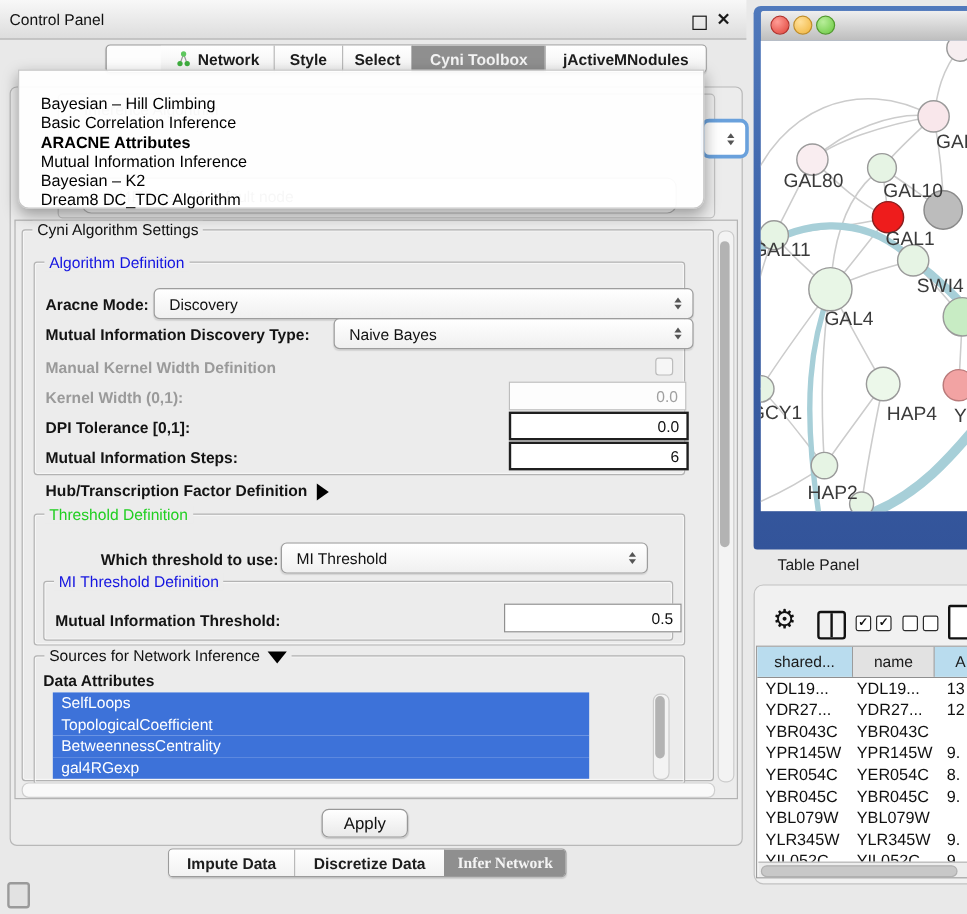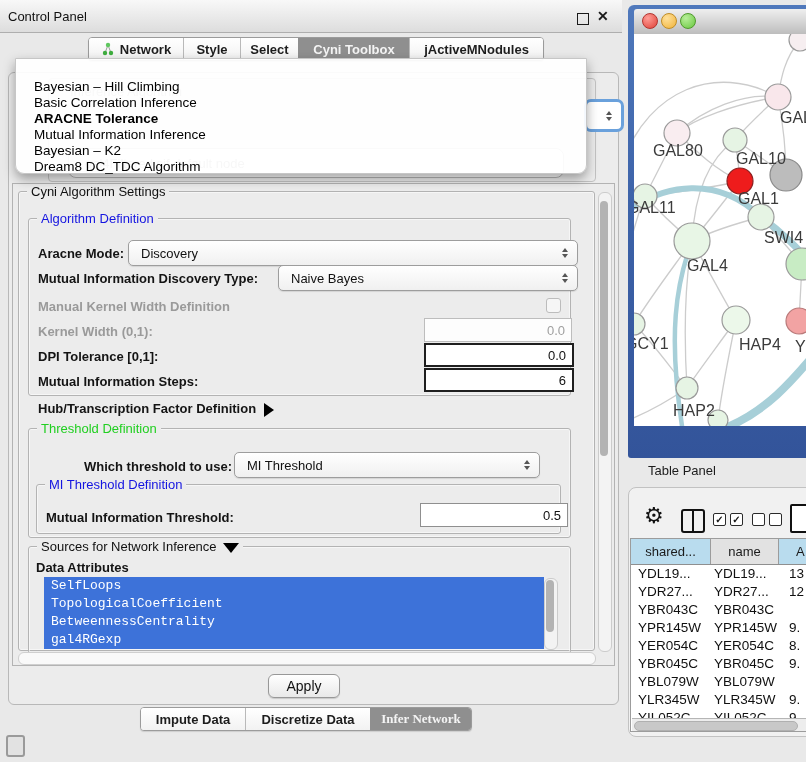--- a/index.html
+++ b/index.html
@@ -33,21 +33,21 @@
   .field{position:absolute;background:#fff;font-size:13px;color:#111;display:flex;align-items:center;
     justify-content:flex-end;padding-right:6px;}
   .field.strong{border:2px solid #1f1f1f;}
   .field.norm{border:1px solid #8f8f8f;}
   .field.dis{border:1px solid #bdbdbd;color:#a0a0a0;background:#fdfdfd;}
   .chk{position:absolute;width:13px;height:13px;border:1px solid #bcbcbc;border-radius:3px;background:#f6f6f6;}
   .tri-r{display:inline-block;width:0;height:0;border-top:7px solid transparent;border-bottom:7px solid transparent;
     border-left:10px solid #000;vertical-align:middle;margin-left:8px;}
   .tri-d{display:inline-block;width:0;height:0;border-left:8px solid transparent;border-right:8px solid transparent;
     border-top:10px solid #000;vertical-align:middle;margin-left:6px;}
-  .srclist{position:absolute;left:44px;top:577px;width:500px;background:#fff;font-family:Liberation Mono, monospace;}
+  .srclist{position:absolute;left:44px;top:577px;width:447px;background:#fff;}
   .srclist .it{height:18px;line-height:18px;background:#3d72d9;color:#fff;font-size:13px;padding-left:7px;white-space:nowrap;overflow:hidden;}
   .vscroll{position:absolute;background:#f3f3f3;border:1px solid #cccccc;border-radius:6px;}
   .vthumb{position:absolute;background:#b3b3b3;border-radius:5px;}
   .hscroll{position:absolute;background:#f9f9f9;border:1px solid #cfcfcf;border-radius:6px;}
   .btn{position:absolute;background:linear-gradient(#ffffff,#e9e9e9);border:1px solid #989898;border-radius:6px;
     font-size:14px;color:#111;display:flex;align-items:center;justify-content:center;box-shadow:0 1px 1px rgba(0,0,0,.15);}
   
   .popup{left:15px;top:58px;width:570px;height:114px;background:rgba(255,255,255,.93);
     border:1px solid #c6c6c6;border-radius:0 0 9px 9px;box-shadow:0 5px 12px rgba(0,0,0,.35);z-index:50;}
   .popup .prompt{position:absolute;left:0;right:0;top:4px;text-align:center;color:#b3b3b3;font-size:13px;}
@@ -86,21 +86,21 @@
 </style>
 </head>
 <body>
 
 <div class="abs titlebar">
   <span class="t">Control Panel</span>
   <span class="float-btn"></span>
   <span class="close-btn">✕</span>
 </div>
 
-<div class="seg" style="left:88px;top:37px;height:22px;" id="top-tabs">
+<div class="seg" style="left:88px;top:37px;height:22px;padding-left:45px;" id="top-tabs">
     <div class="s" style="width: 94px;">
       <svg width="14" height="14" style="margin-right:5px" viewBox="0 0 14 14">
         <line x1="4" y1="11" x2="7" y2="3" stroke="#999" stroke-width="1"></line>
         <line x1="10" y1="11" x2="7" y2="3" stroke="#999" stroke-width="1"></line>
         <circle cx="4" cy="11" r="2.2" fill="#3fae3f"></circle>
         <circle cx="10" cy="11" r="2.2" fill="#3fae3f"></circle>
         <circle cx="7" cy="3" r="2.2" fill="#5fc75f"></circle>
       </svg>
       <span>Network</span>
     </div>
@@ -217,21 +217,21 @@
     <div class="s sel" style="width: 100px; font-family: Liberation Serif, serif;">
       <span>Infer Network</span>
     </div>
   </div>
 <div class="abs mini-icon"></div>
 
 <div class="abs popup">
   <div class="items" id="popup-items">
       <div>Bayesian – Hill Climbing</div>
       <div>Basic Correlation Inference</div>
-      <div style="font-weight: bold;">ARACNE Tolerance</div>
+      <div style="font-weight: bold;">ARACNE Attributes</div>
       <div>Mutual Information Inference</div>
       <div>Bayesian – K2</div>
       <div>Dream8 DC_TDC Algorithm</div>
     </div>
 </div>
 
 <div class="abs netframe"></div>
 <div class="abs nettitle">
   <span class="light" style="left:8px;background:radial-gradient(circle at 35% 30%,#ff9d96,#df4238);border:1px solid #b23530;"></span>
   <span class="light" style="left:27px;background:radial-gradient(circle at 35% 30%,#ffe09a,#f0b33a);border:1px solid #c08d27;"></span>

